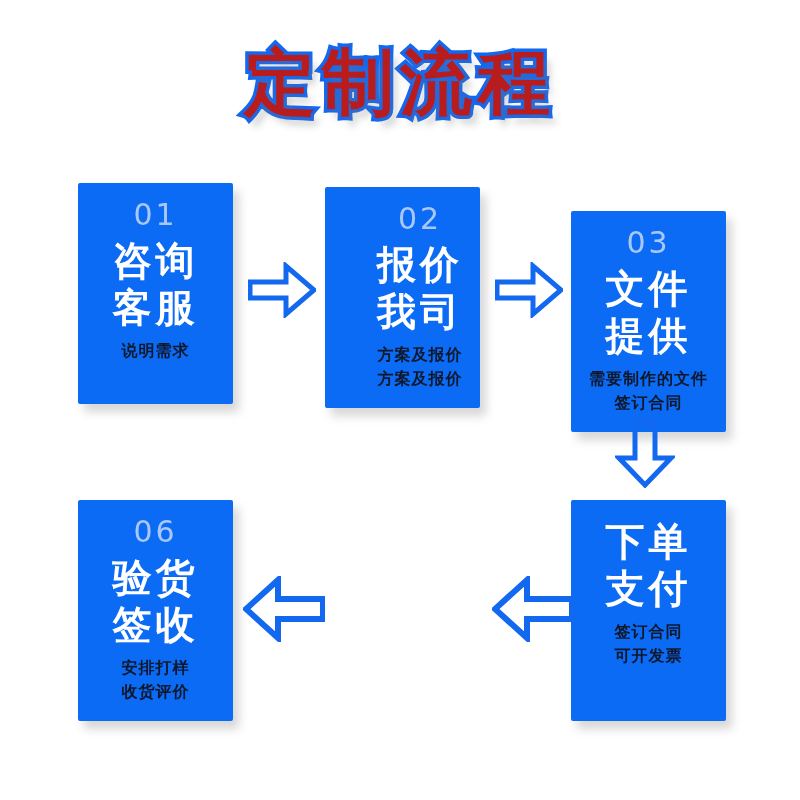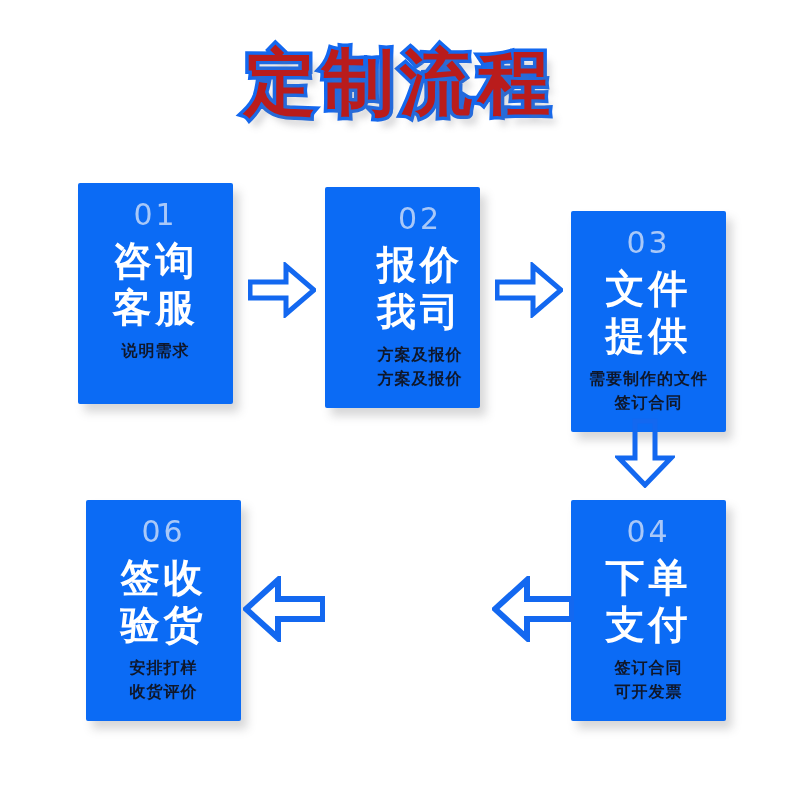--- a/index.html
+++ b/index.html
@@ -85,21 +85,21 @@
     font-family: "DejaVu Sans", "Liberation Sans", sans-serif;
   }
   .card-sub span { display: block; }
 
   
   #card-1 { left: 78px;  top: 183px; }
   #card-2 { left: 325px; top: 187px; padding-left: 35px; }
   #card-3 { left: 571px; top: 183px; margin-top: 28px; }
   #card-4 { left: 571px; top: 500px; }
   #card-5 { left: 325px; top: 500px; }
-  #card-6 { left: 78px;  top: 500px; margin-left: 8px; }
+  #card-6 { left: 78px;  top: 500px; }
 
   
   .arrow {
     position: absolute;
   }
   #arrow-1 { left: 248px; top: 262px; width: 68px; height: 56px; }
   #arrow-2 { left: 495px; top: 262px; width: 68px; height: 56px; }
   #arrow-3 { left: 615px; top: 418px; width: 60px; height: 70px; }
   #arrow-4 { left: 492px; top: 576px; width: 82px; height: 66px; }
   #arrow-5 { left: 243px; top: 576px; width: 82px; height: 66px; }
@@ -142,37 +142,36 @@
       <span>文件</span>
       <span>提供</span>
     </div>
     <div class="card-sub">
       <span>需要制作的文件</span>
       <span>签订合同</span>
     </div>
   </div>
 
   <div class="card" id="card-4">
-    <div class="card-num">04</div>
     <div class="card-title">
       <span>下单</span>
       <span>支付</span>
     </div>
     <div class="card-sub">
       <span>签订合同</span>
       <span>可开发票</span>
     </div>
   </div>
 
 
   <div class="card" id="card-6">
     <div class="card-num">06</div>
     <div class="card-title">
+      <span>验货</span>
       <span>签收</span>
-      <span>验货</span>
     </div>
     <div class="card-sub">
       <span>安排打样</span>
       <span>收货评价</span>
     </div>
   </div>
 
   <div class="arrow" id="arrow-1">
     <svg viewBox="0 0 68 56" width="68" height="56" xmlns="http://www.w3.org/2000/svg">
       <polygon points="2,20 38,20 38,4 66,28 38,52 38,36 2,36" fill="none" stroke="#1368f0" stroke-width="5" stroke-linejoin="miter"></polygon>

